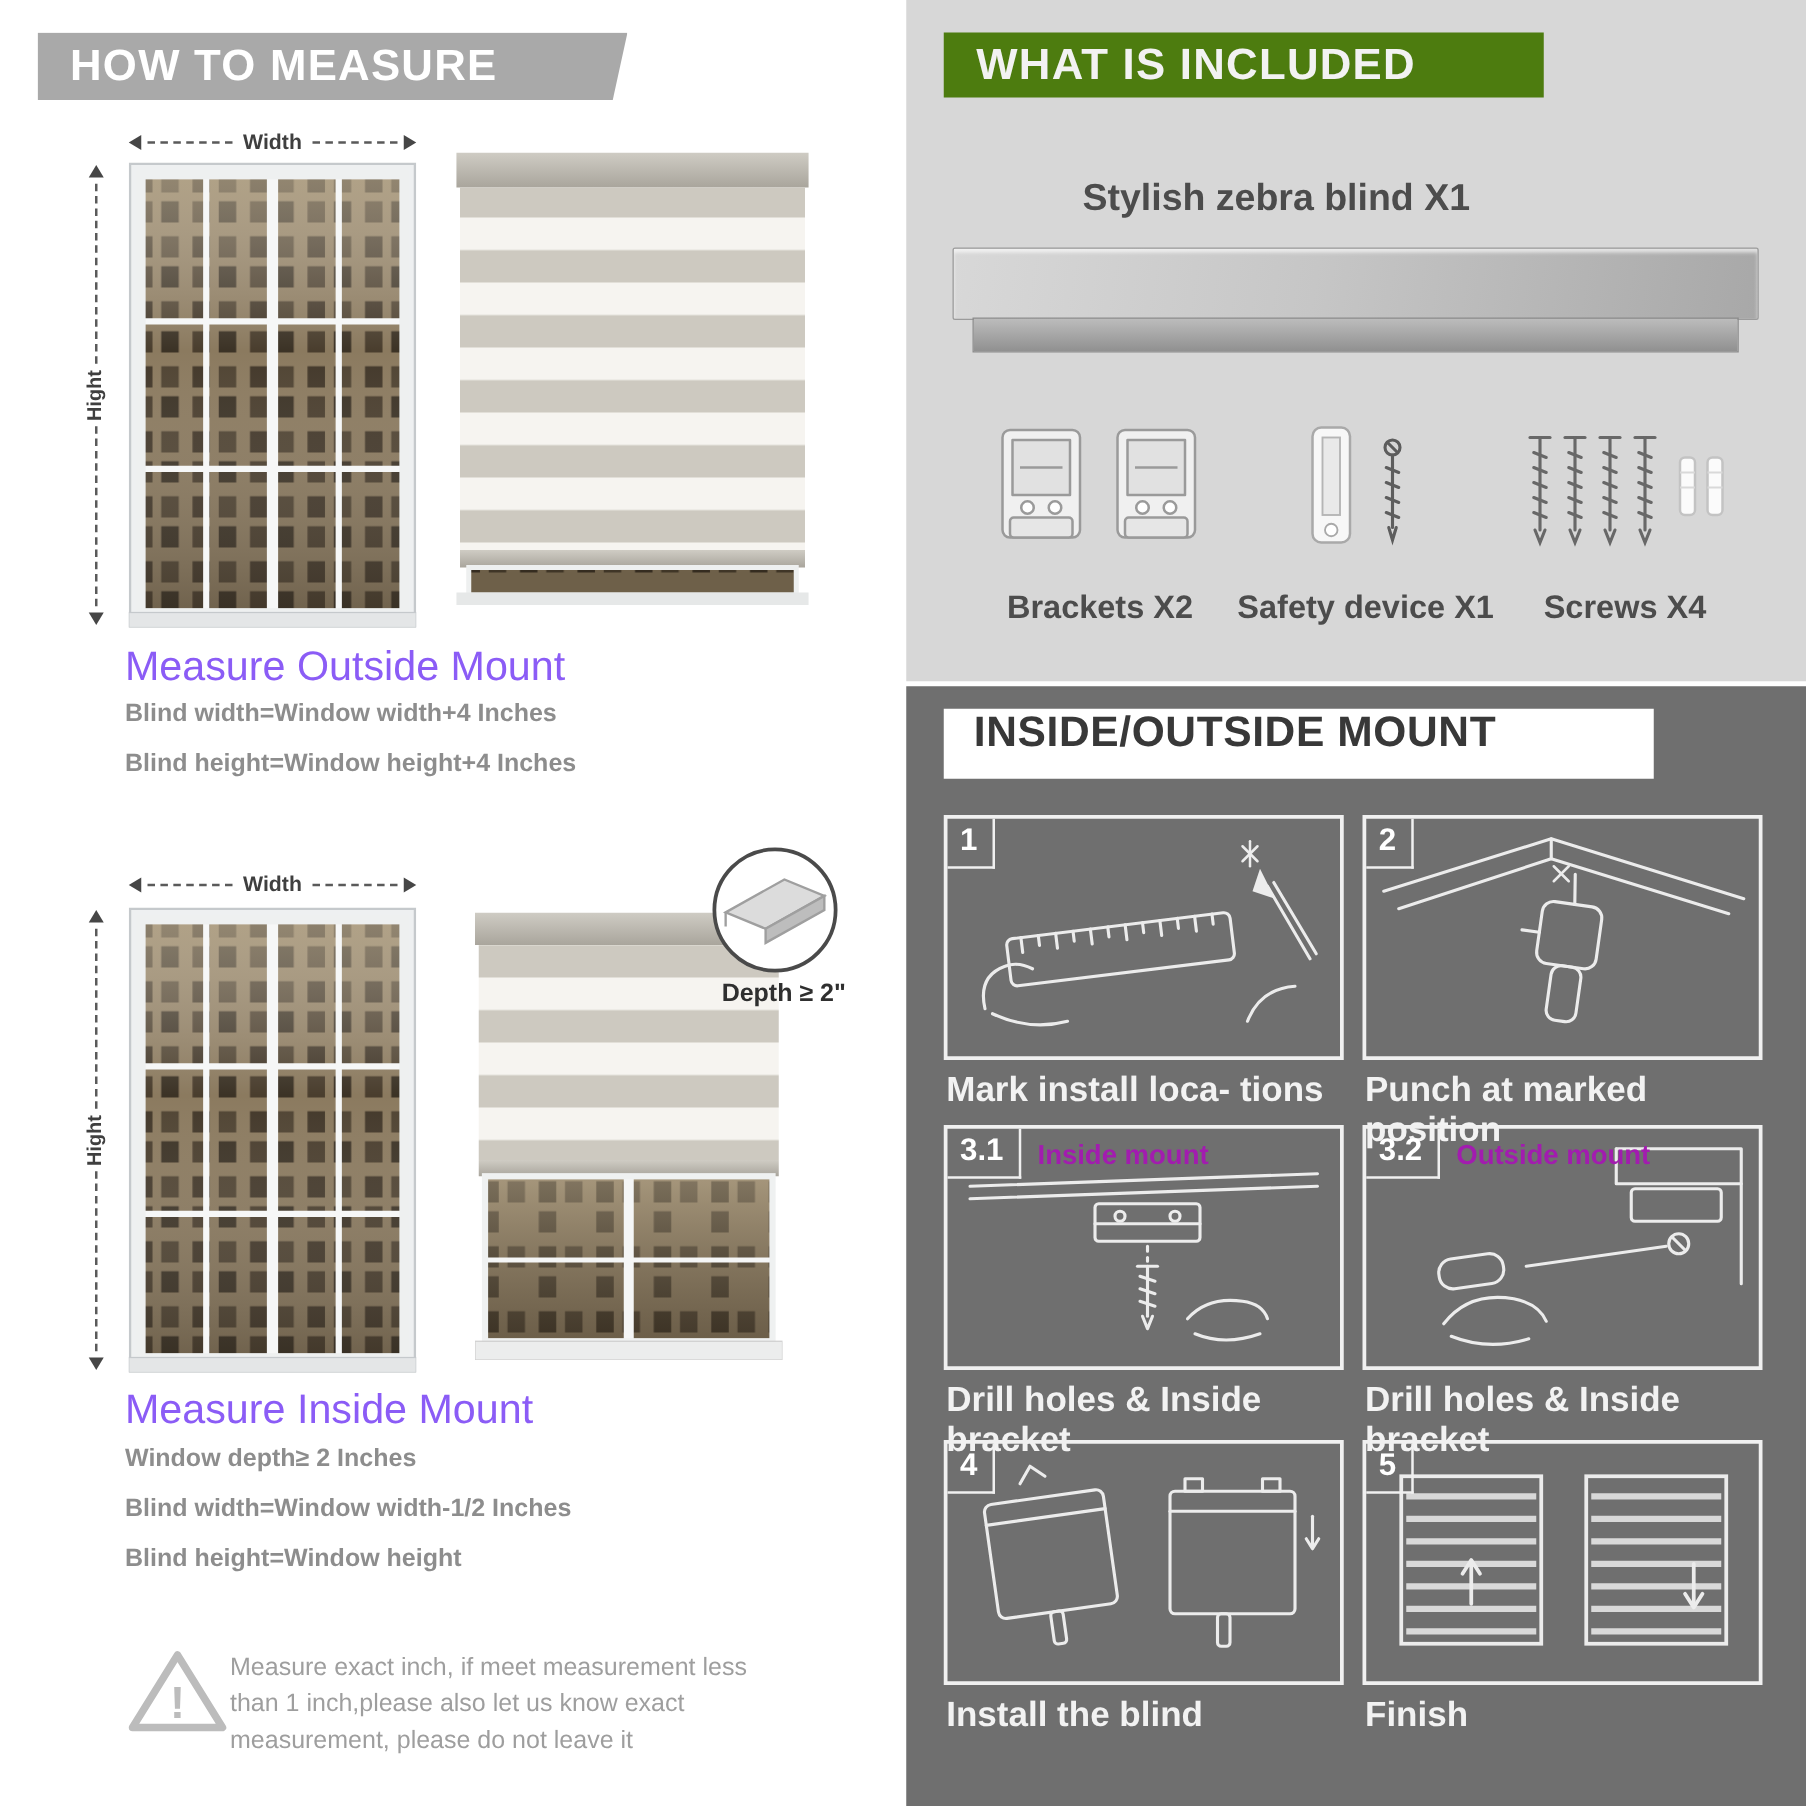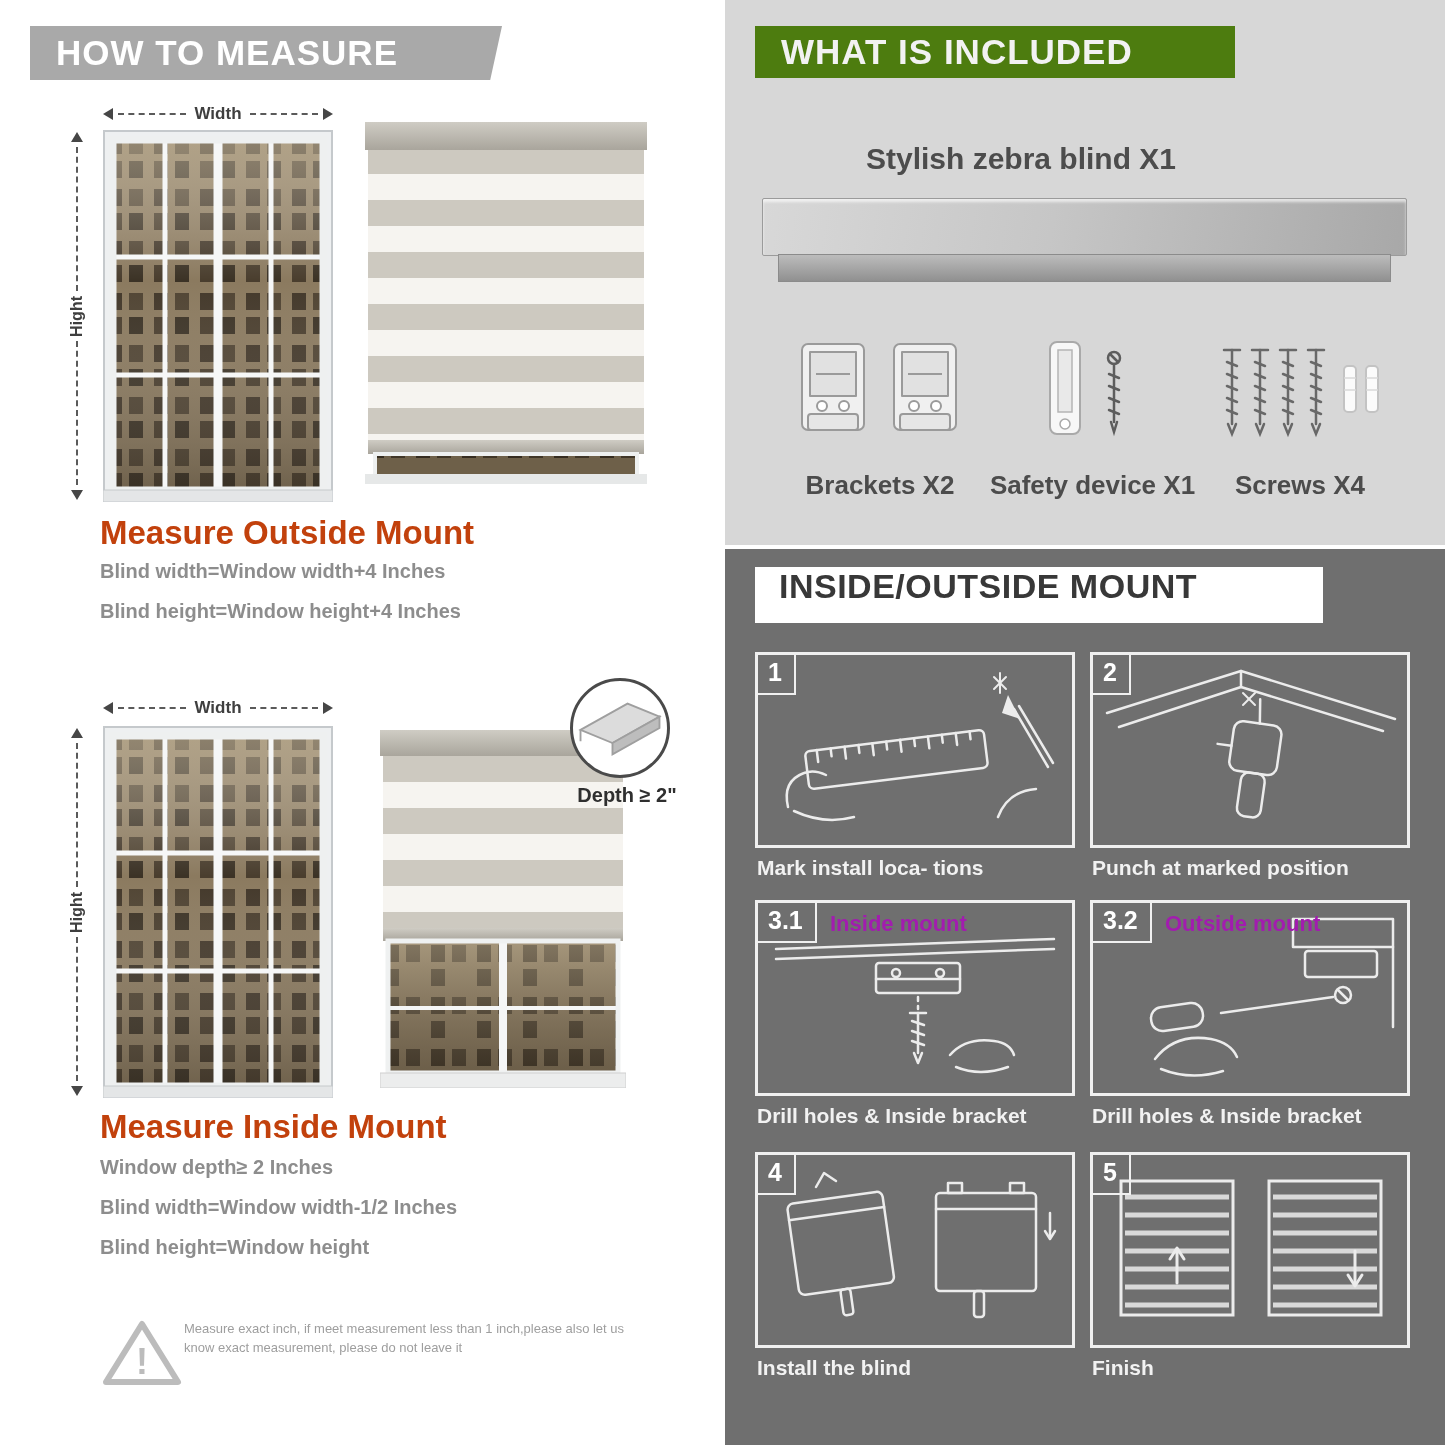--- a/index.html
+++ b/index.html
@@ -4,39 +4,39 @@
 <style>
   html,body { margin:0; padding:0; background:#ffffff; }
   .stage { position:relative; width:1445px; height:1445px; background:#ffffff; overflow:hidden;
            font-family:"Liberation Sans", sans-serif; }
   .abs { position:absolute; }
 
   
   .banner-left { left:30px; top:26px; width:472px; height:54px; background:#a9a9a9; color:#ffffff;
     font-weight:bold; font-size:35px; letter-spacing:1px; display:flex; align-items:center;
     padding-left:26px; box-sizing:border-box; clip-path:polygon(0 0,100% 0,97.5% 100%,0 100%); }
-  .section-title { color:#c2410c; font-size:33px; font-weight:bold; }
+  .section-title { color:#8b5cf6; font-size:33px; font-weight:normal; }
   .measure-line  { color:#8d8d8d; font-size:20px; font-weight:bold; }
 
   .harrow { display:flex; align-items:center; gap:5px; }
   .harrow .line { flex:1; height:0; border-top:2px dashed #5a5a5a; }
   .harrow .lbl { font-size:17px; font-weight:bold; color:#3f3f3f; padding:0 3px; white-space:nowrap; }
   .tri-left  { width:0; height:0; border:6px solid transparent; border-left:0; border-right:10px solid #464646; }
   .tri-right { width:0; height:0; border:6px solid transparent; border-right:0; border-left:10px solid #464646; }
   .varrow { display:flex; flex-direction:column; align-items:center; gap:5px; }
   .varrow .line { flex:1; width:0; border-left:2px dashed #5a5a5a; }
   .varrow .lbl { writing-mode:vertical-rl; transform:rotate(180deg); font-size:16px; font-weight:bold; color:#3f3f3f; }
   .tri-up   { width:0; height:0; border:6px solid transparent; border-top:0; border-bottom:10px solid #464646; }
   .tri-down { width:0; height:0; border:6px solid transparent; border-bottom:0; border-top:10px solid #464646; }
 
   .depth-circle { width:100px; height:100px; border:3px solid #4a4a4a; border-radius:50%;
     background:#ffffff; box-sizing:border-box; overflow:hidden; }
   .depth-label { font-size:20px; font-weight:bold; color:#2f2f2f; text-align:center; }
 
-  .warning-text { color:#9e9e9e; font-size:13px; line-height:1.45; }
+  .warning-text { color:#9e9e9e; font-size:20px; line-height:1.45; }
 
   
   .block-included { left:725px; top:0; width:720px; height:545px; background:#d7d7d7; }
   .banner-included { left:755px; top:26px; width:480px; height:52px; background:#4d7c0f; color:#f2f2f2;
     font-weight:bold; font-size:35px; letter-spacing:1px; display:flex; align-items:center;
     padding-left:26px; box-sizing:border-box; }
   .product-title { left:725px; top:142px; width:592px; text-align:center; color:#4c4c4c;
     font-size:30px; font-weight:bold; }
   .rail-main { left:762px; top:198px; width:643px; height:56px;
     background:linear-gradient(100deg,#d8d8d8 0%,#c6c6c6 45%,#a8a8a8 100%);
@@ -47,21 +47,21 @@
 
   .block-mount { left:725px; top:549px; width:720px; height:896px; background:#6f6f6f; }
   .banner-mount { left:755px; top:567px; width:568px; height:56px; background:#ffffff; color:#383838;
     font-weight:bold; font-size:34px; letter-spacing:.5px; display:flex; align-items:flex-start;
     padding-left:24px; box-sizing:border-box; }
   .panel { position:absolute; width:320px; height:196px; border:3px solid #f0f0f0; box-sizing:border-box; }
   .panel-num { position:absolute; left:0; top:0; color:#ffffff; font-weight:bold; font-size:25px;
     padding:3px 12px 6px 10px; border-right:2.5px solid #f0f0f0; border-bottom:2.5px solid #f0f0f0; }
   .panel-title { position:absolute; left:72px; top:8px; color:#a21caf; font-weight:bold; font-size:22px; }
   .panel svg { position:absolute; inset:0; width:100%; height:100%; }
-  .caption { color:#f2f2f2; font-size:21px; font-weight:bold; }
+  .caption { color:#f2f2f2; font-size:28px; font-weight:bold; }
 </style>
 </head>
 <body>
 
 <div class="stage">
 
   <div class="abs banner-left">
     <span>HOW TO MEASURE</span>
   </div>
 

